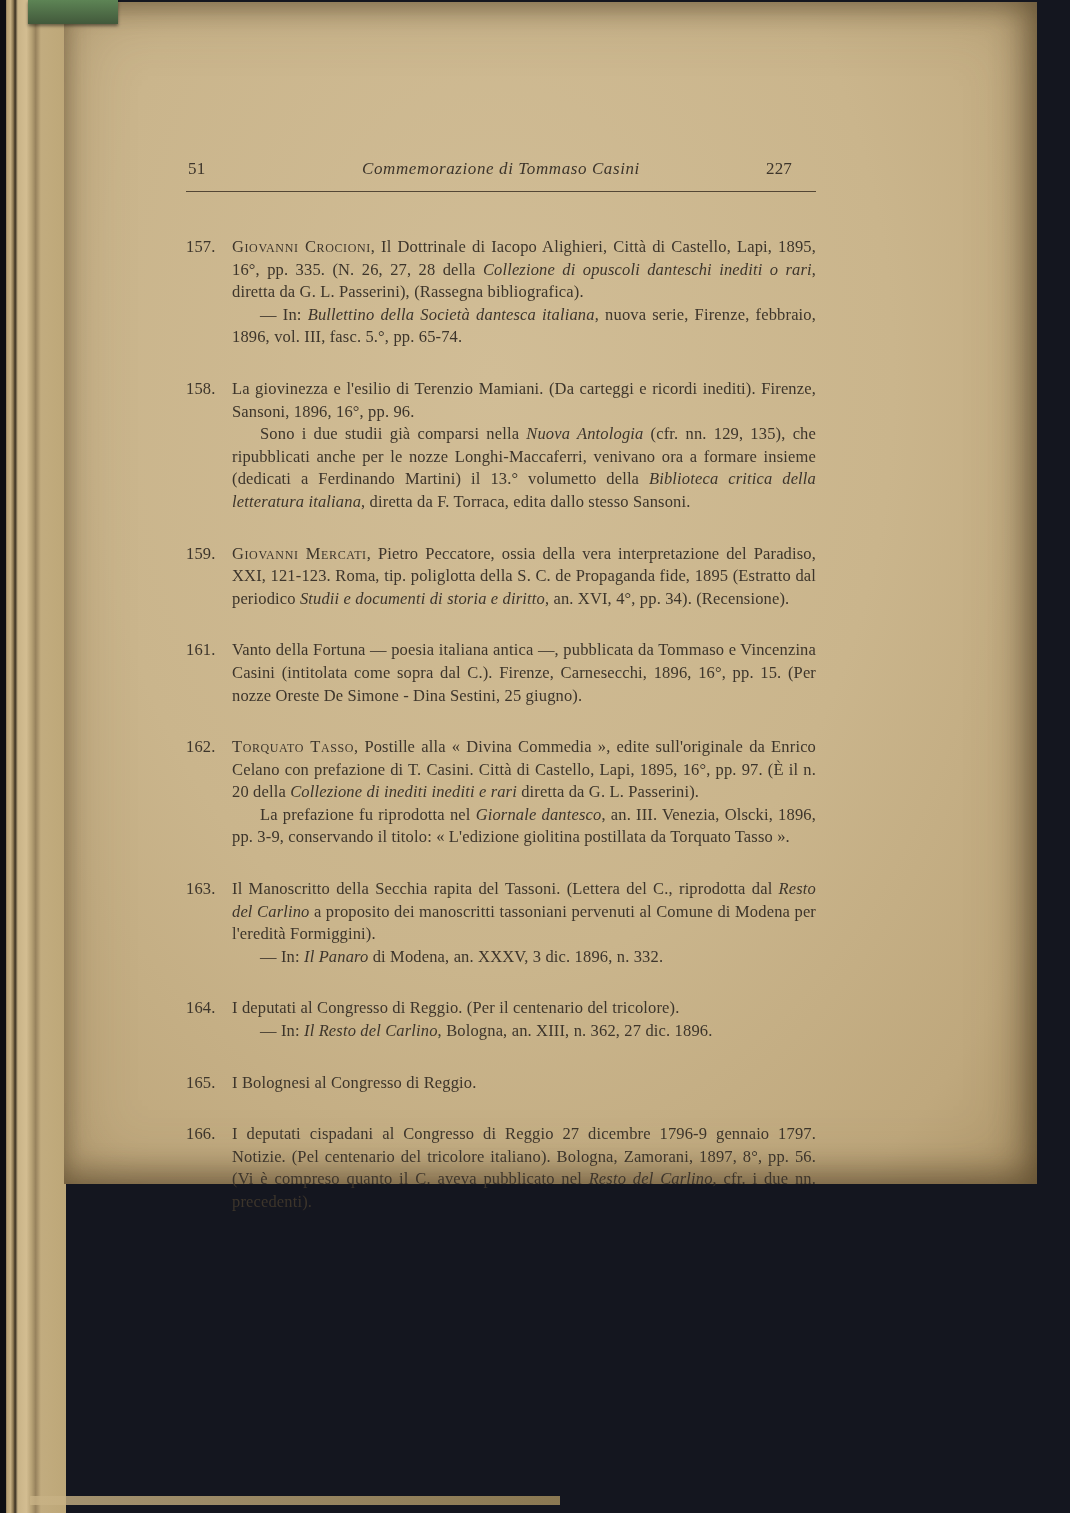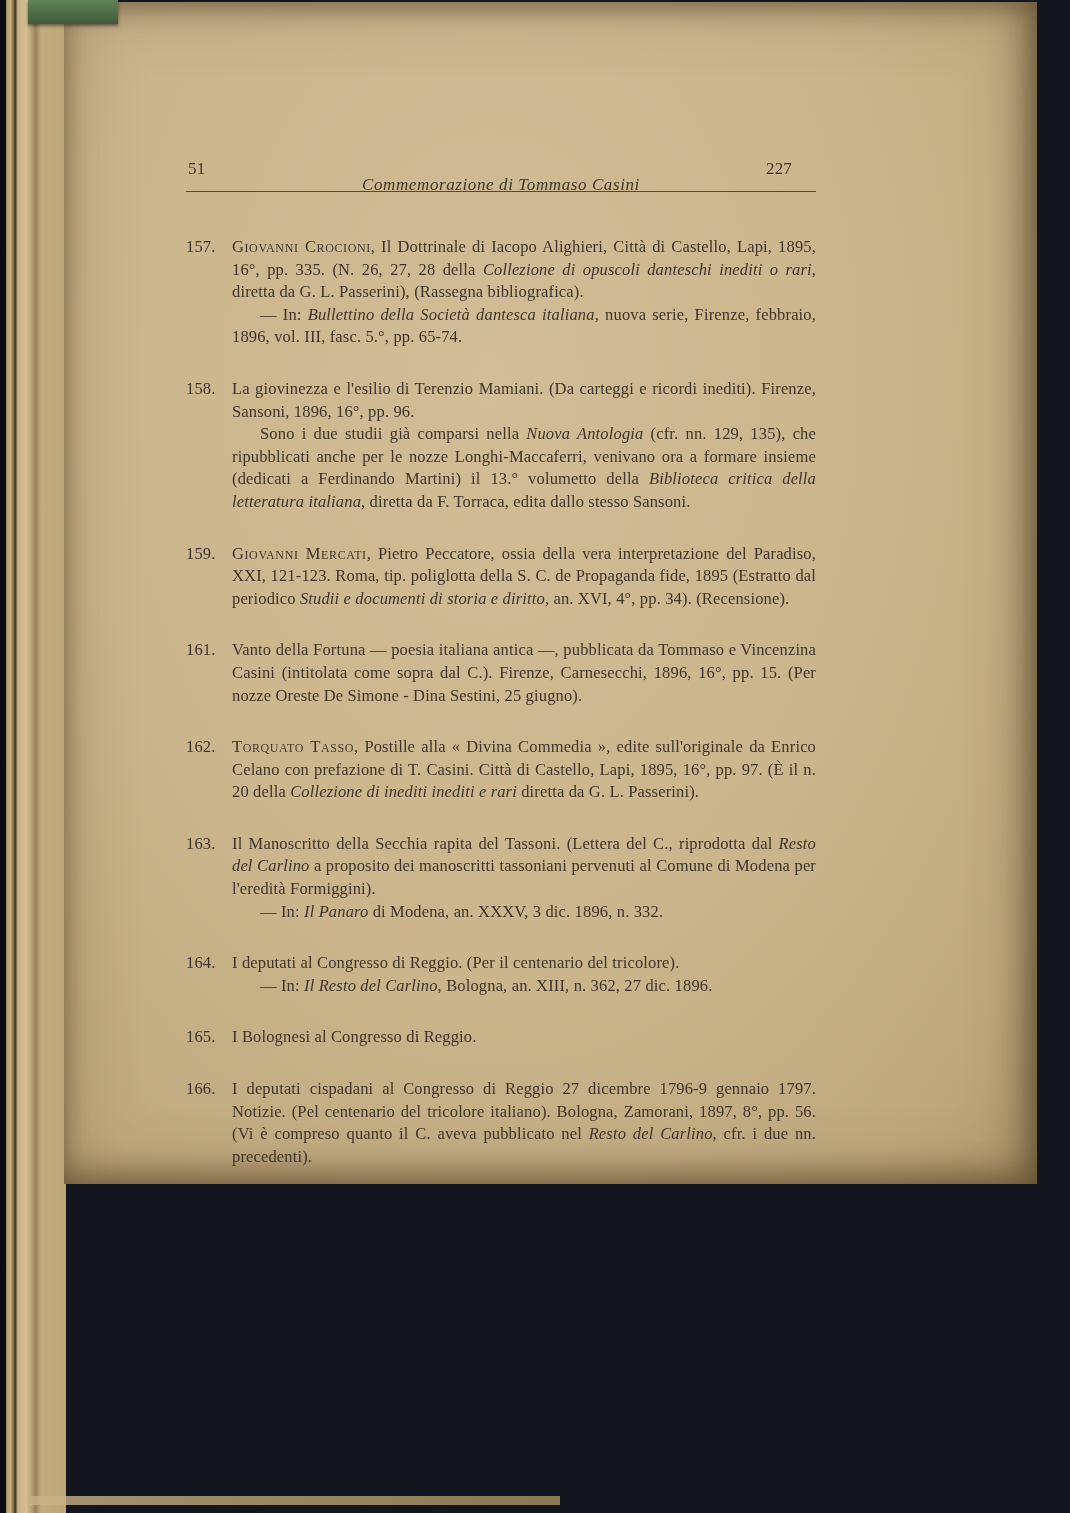--- a/index.html
+++ b/index.html
@@ -43,21 +43,21 @@
     opacity:.8;
   }
   .content{
     position:absolute;left:122px;top:156px;width:630px;
     color:#3d352b;
     font-size:16.5px;line-height:22.6px;
     letter-spacing:.15px;
   }
   .pg-header{position:relative;height:28px;font-size:17px;}
   .h-folio{position:absolute;left:2px;top:0;}
-  .h-title{position:absolute;left:0;right:0;top:16px;text-align:center;font-style:italic;letter-spacing:.6px;}
+  .h-title{position:absolute;left:0;right:0;top:0;text-align:center;font-style:italic;letter-spacing:.6px;}
   .h-pagenum{position:absolute;right:24px;top:0;}
   .rule{border-bottom:1.7px solid rgba(62,51,38,.85);margin:5px 0 15px 0;}
   .entry p{margin:0;text-align:justify;}
   .block.main{padding-left:46px;text-indent:-46px;}
   .block.main .num{display:inline-block;width:46px;text-indent:0;margin-top:29px;}
   .block.indent{padding-left:46px;text-indent:28px;}
   .it{font-style:italic;}
   .sc{font-variant:small-caps;letter-spacing:.6px;}
 </style>
 </head>
@@ -82,20 +82,21 @@
           <p class="block indent"><span>Sono i due studii già comparsi nella </span><span class="it">Nuova Antologia</span><span> (cfr. nn. 129, 135), che ripubblicati anche per le nozze Longhi-Maccaferri, venivano ora a formare insieme (dedicati a Ferdinando Martini) il 13.° volumetto della </span><span class="it">Biblioteca critica della letteratura italiana</span><span>, diretta da F. Torraca, edita dallo stesso Sansoni.</span></p>
         </div>
         <div class="entry">
           <p class="block main"><span class="num">159.</span><span class="sc">Giovanni Mercati</span><span>, Pietro Peccatore, ossia della vera interpretazione del Paradiso, XXI, 121-123. Roma, tip. poliglotta della S. C. de Propaganda fide, 1895 (Estratto dal periodico </span><span class="it">Studii e documenti di storia e diritto</span><span>, an. XVI, 4°, pp. 34). (Recensione).</span></p>
         </div>
         <div class="entry">
           <p class="block main"><span class="num">161.</span><span>Vanto della Fortuna — poesia italiana antica —, pubblicata da Tommaso e Vincenzina Casini (intitolata come sopra dal C.). Firenze, Carnesecchi, 1896, 16°, pp. 15. (Per nozze Oreste De Simone - Dina Sestini, 25 giugno).</span></p>
         </div>
         <div class="entry">
           <p class="block main"><span class="num">162.</span><span class="sc">Torquato Tasso</span><span>, Postille alla « Divina Commedia », edite sull'originale da Enrico Celano con prefazione di T. Casini. Città di Castello, Lapi, 1895, 16°, pp. 97. (È il n. 20 della </span><span class="it">Collezione di inediti inediti e rari</span><span> diretta da G. L. Passerini).</span></p>
+          <p class="block indent"><span>La prefazione fu riprodotta nel </span><span class="it">Giornale dantesco</span><span>, an. III. Venezia, Olscki, 1896, pp. 3-9, conservando il titolo: « L'edizione giolitina postillata da Torquato Tasso ».</span></p>
         </div>
         <div class="entry">
           <p class="block main"><span class="num">163.</span><span>Il Manoscritto della Secchia rapita del Tassoni. (Lettera del C., riprodotta dal </span><span class="it">Resto del Carlino</span><span> a proposito dei manoscritti tassoniani pervenuti al Comune di Modena per l'eredità Formiggini).</span></p>
           <p class="block indent"><span>— In: </span><span class="it">Il Panaro</span><span> di Modena, an. XXXV, 3 dic. 1896, n. 332.</span></p>
         </div>
         <div class="entry">
           <p class="block main"><span class="num">164.</span><span>I deputati al Congresso di Reggio. (Per il centenario del tricolore).</span></p>
           <p class="block indent"><span>— In: </span><span class="it">Il Resto del Carlino</span><span>, Bologna, an. XIII, n. 362, 27 dic. 1896.</span></p>
         </div>
         <div class="entry">

